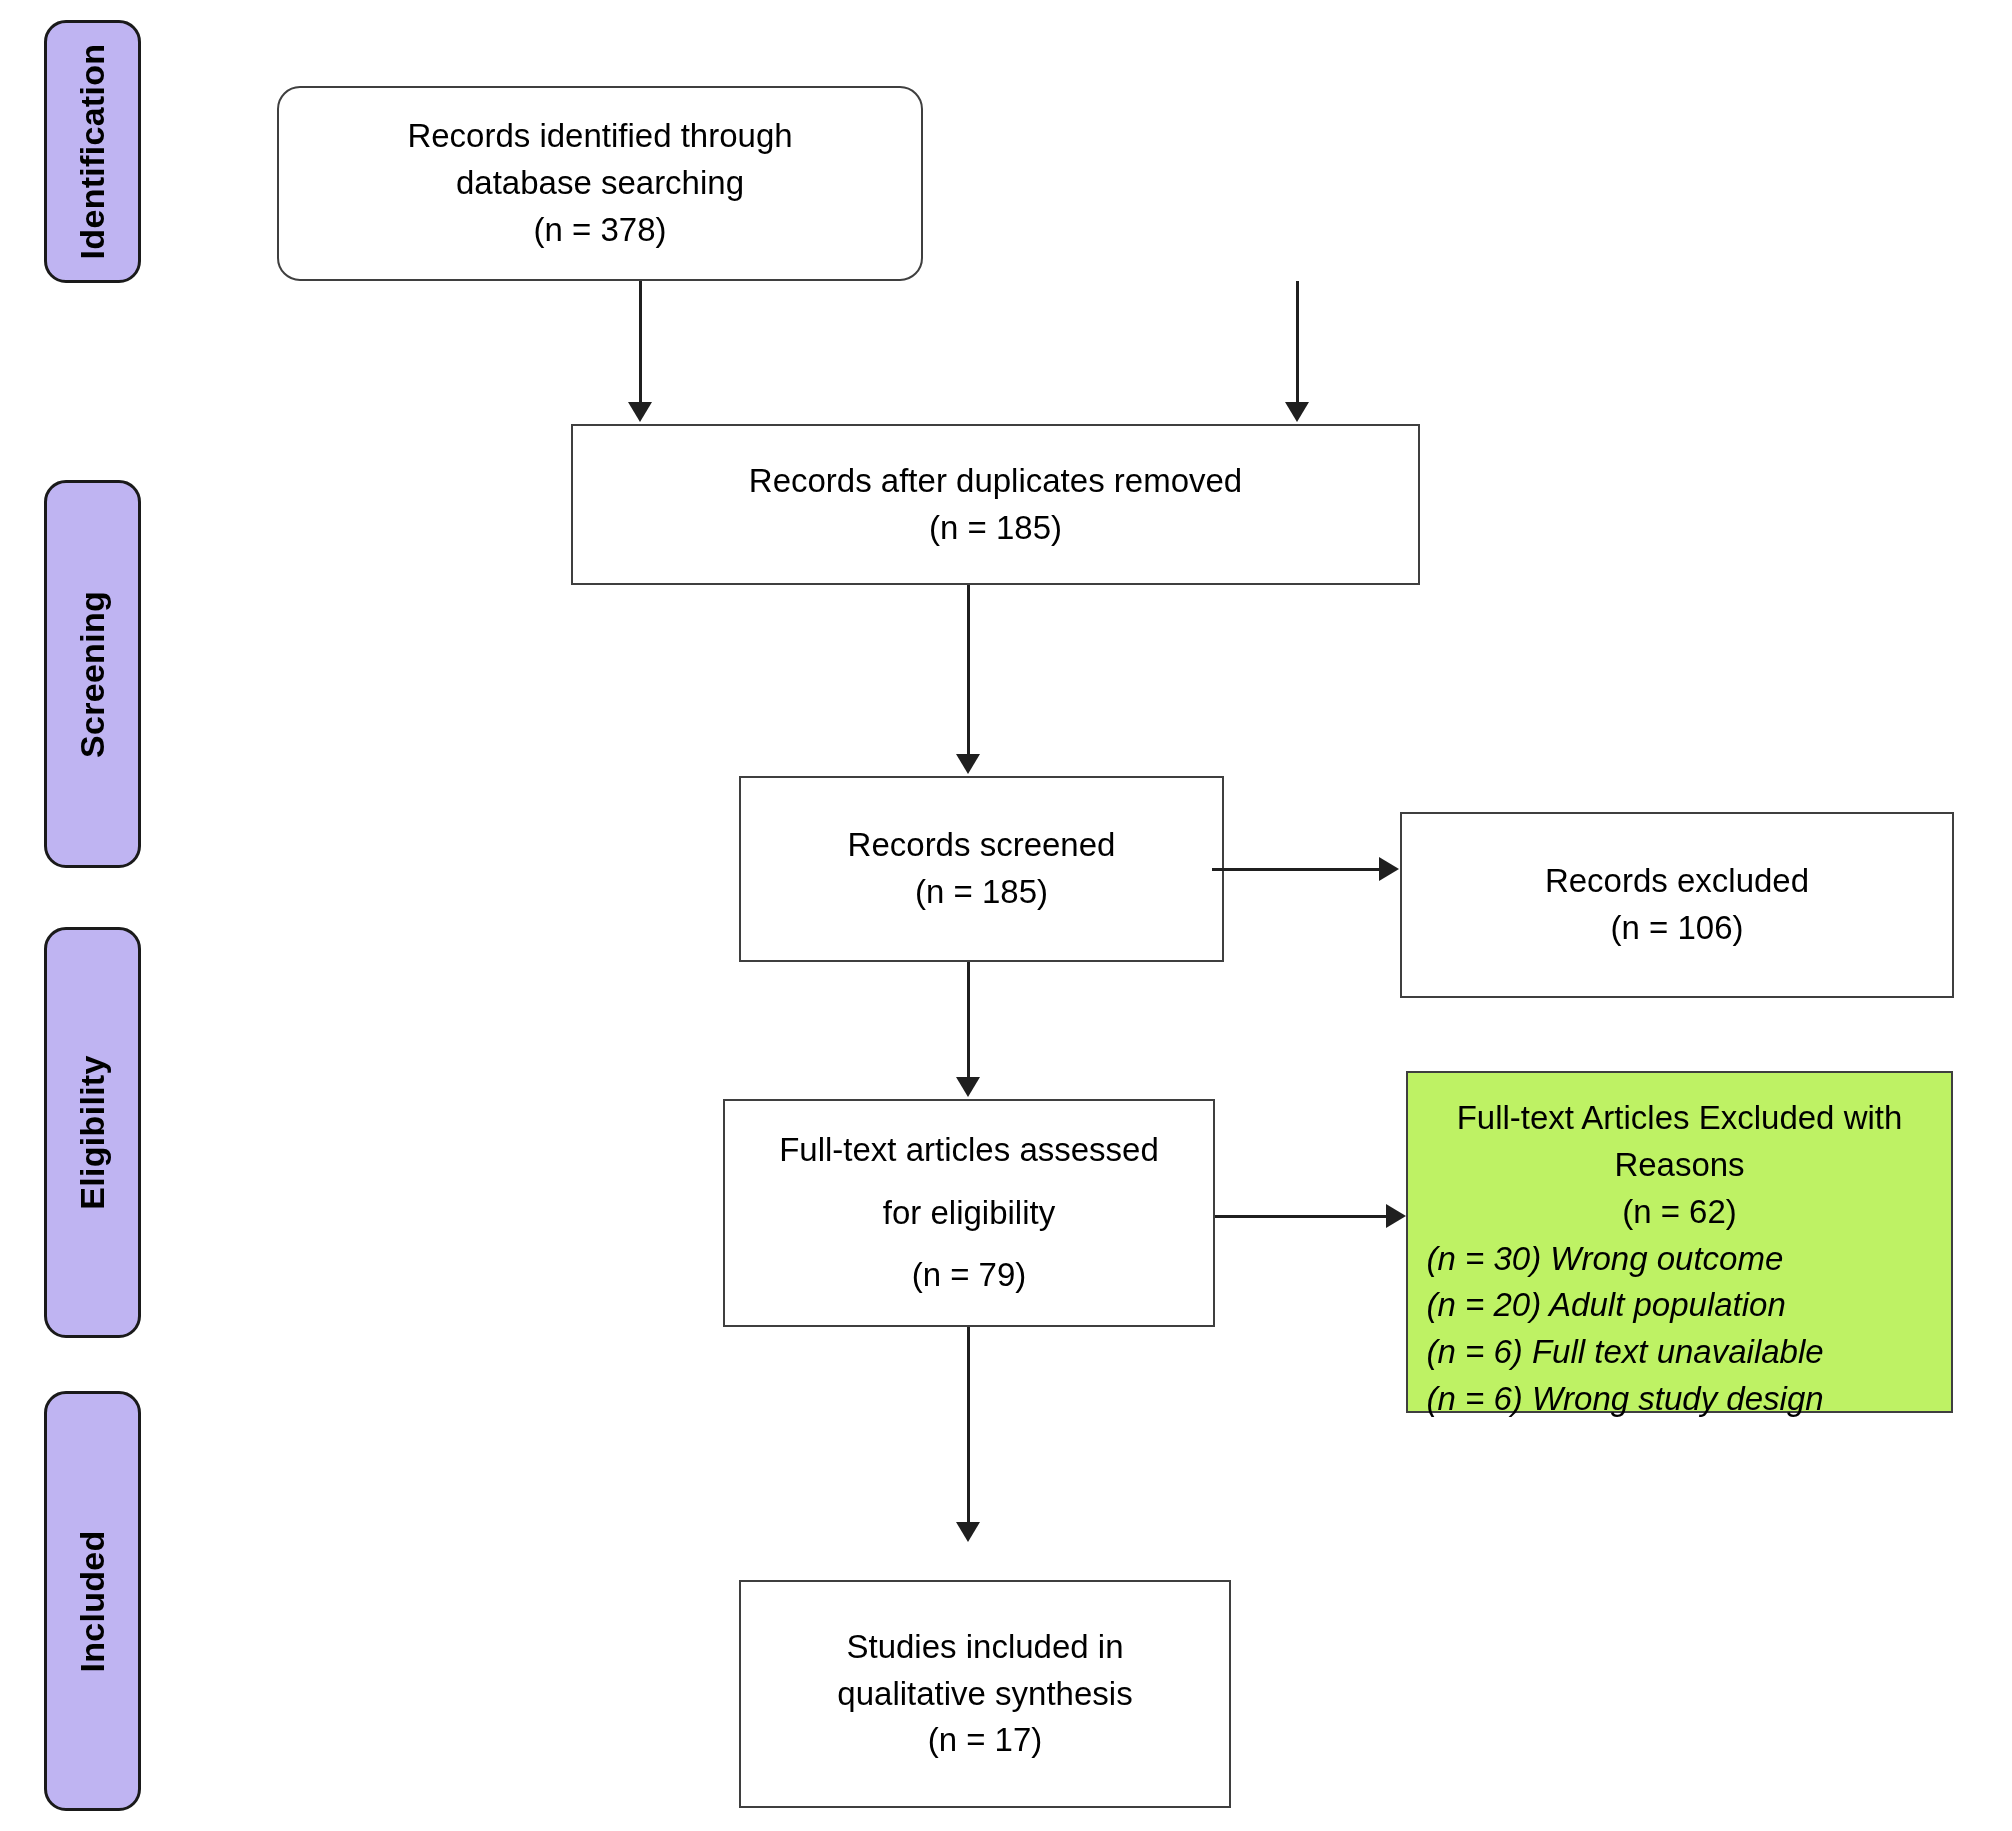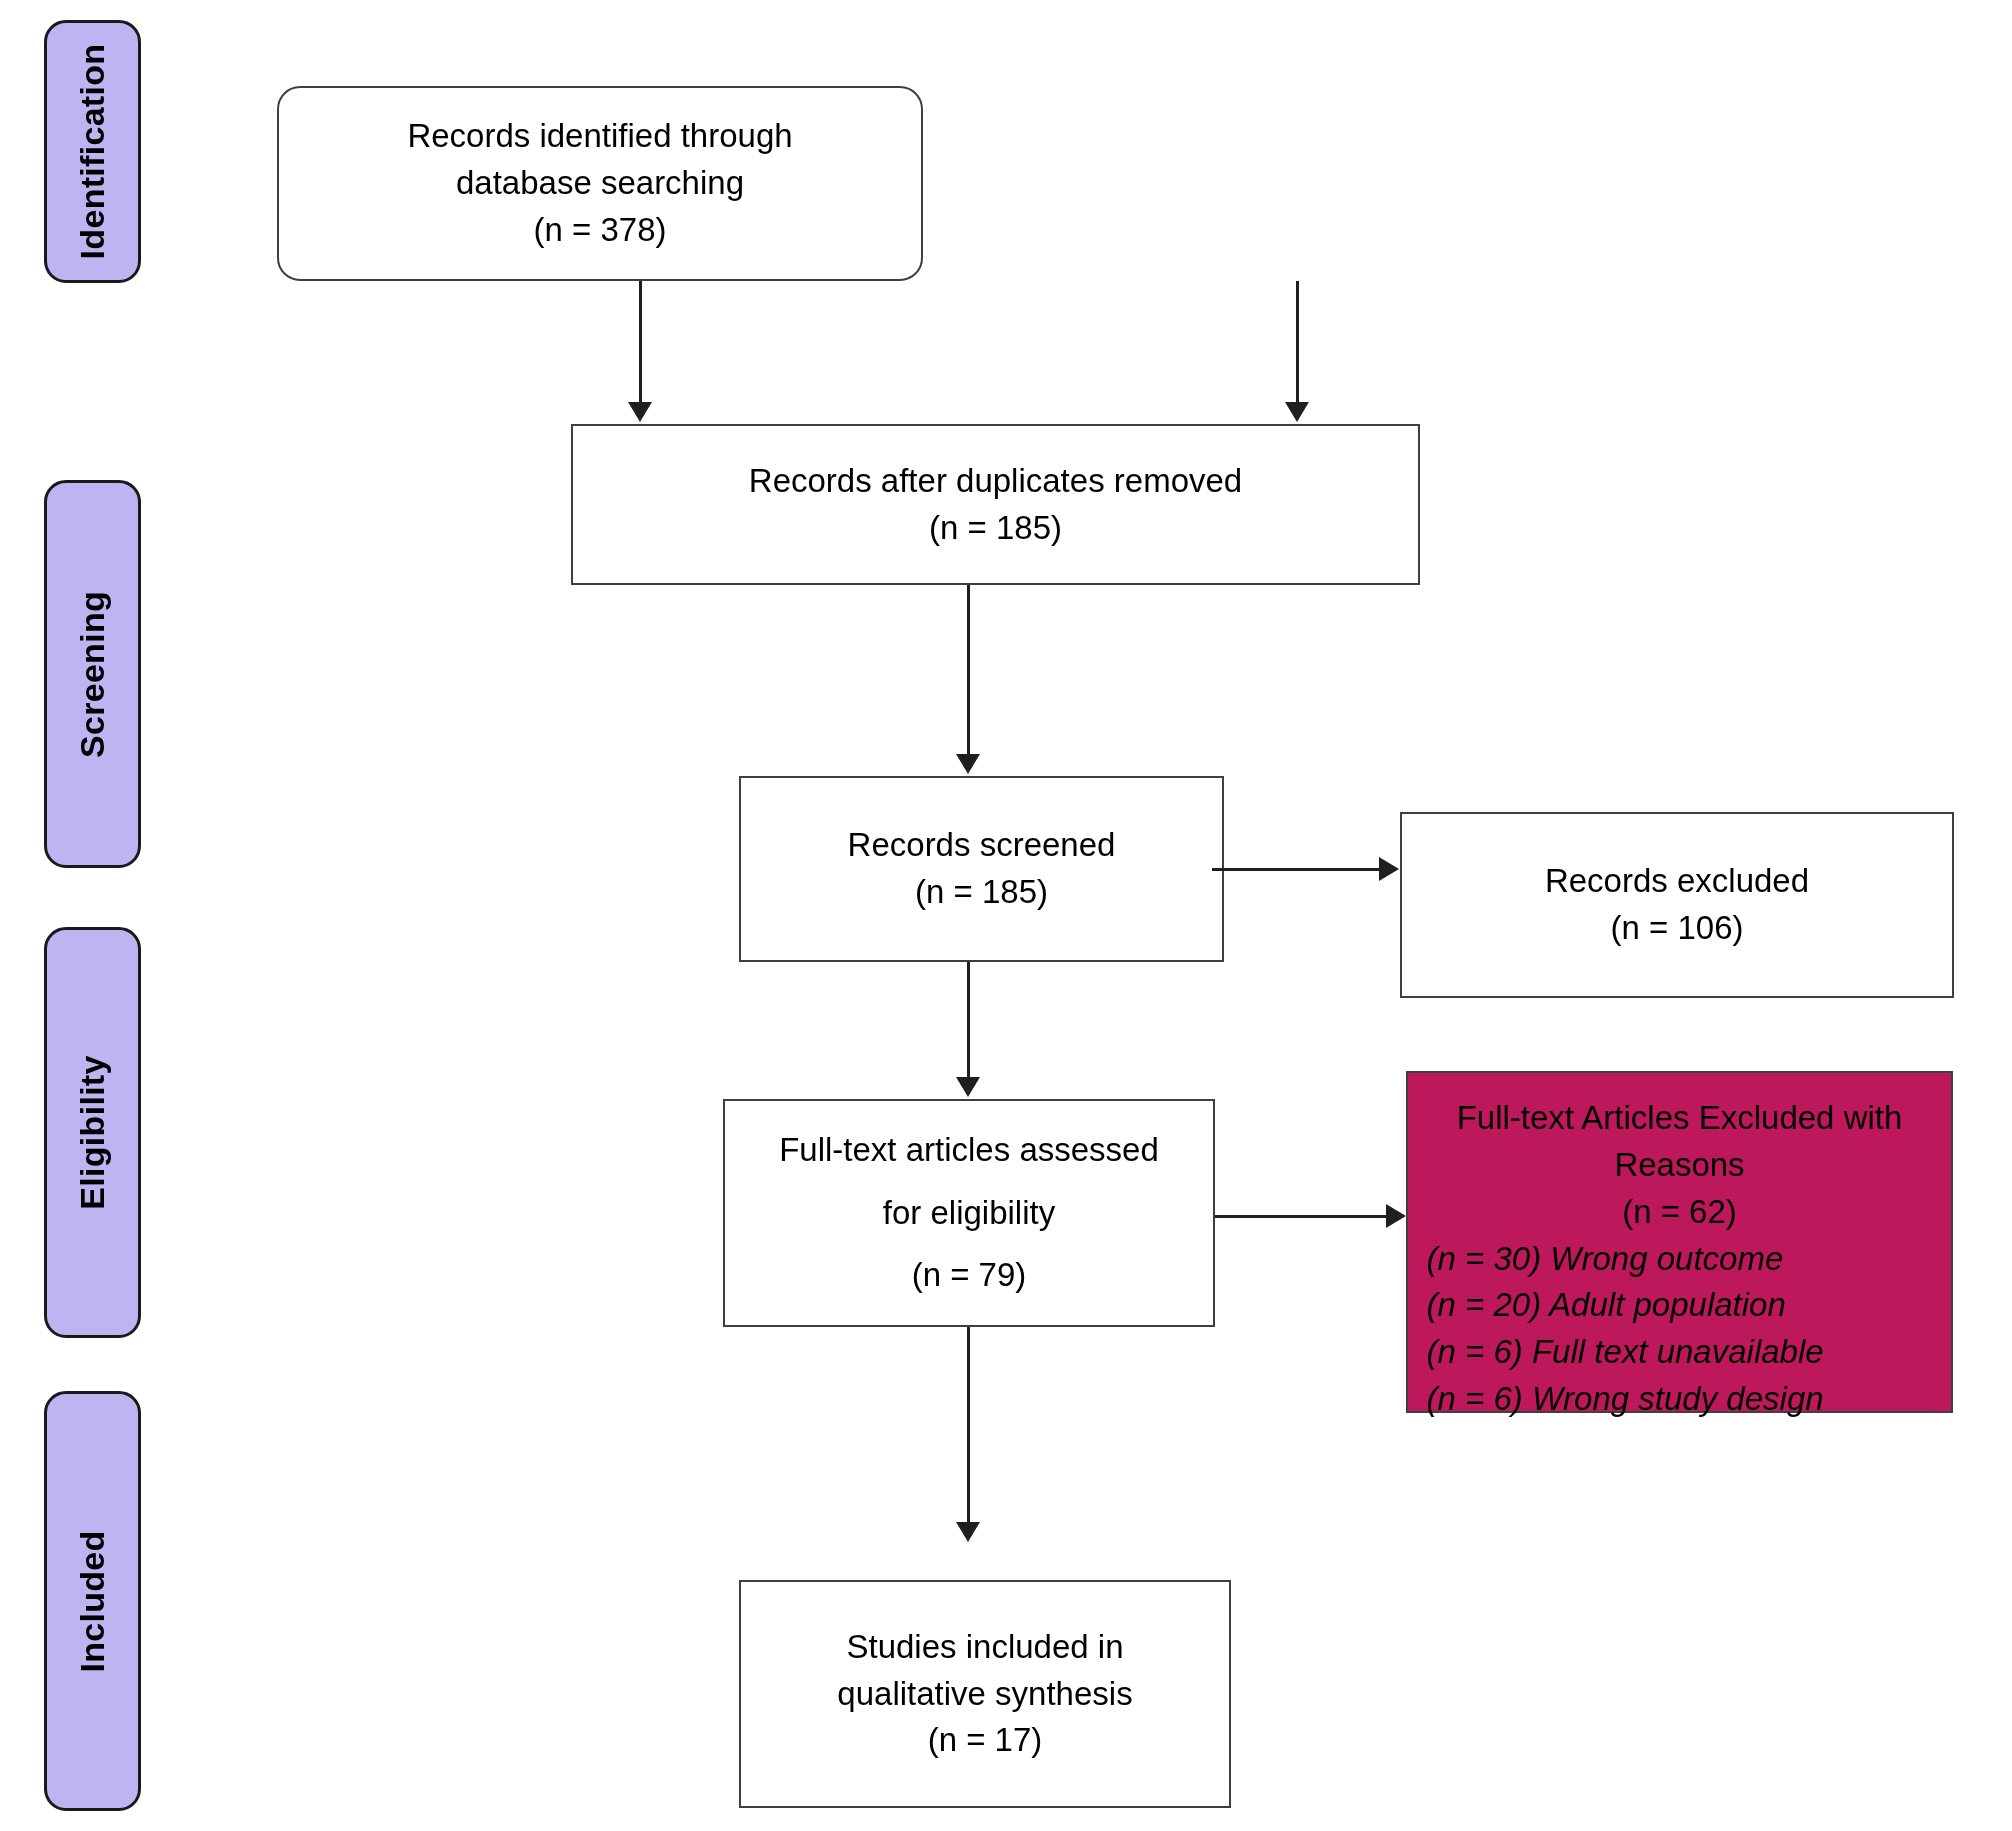--- a/index.html
+++ b/index.html
@@ -54,21 +54,21 @@
     text-align: center;
     font-size: 33px;
     line-height: 1.42;
     padding: 5px 8.4px;
   }
   .flow-box .line { display: block; white-space: nowrap; }
 
   
   .reasons-box {
     position: absolute;
-    background: #be185d;
+    background: #bef264;
     border: 2.5px solid #3f3f3f;
     box-sizing: border-box;
     display: flex;
     flex-direction: column;
     align-items: stretch;
     justify-content: flex-start;
     font-size: 33px;
     line-height: 1.42;
     padding: 22px 18.5px 8.4px 18.5px;
   }

